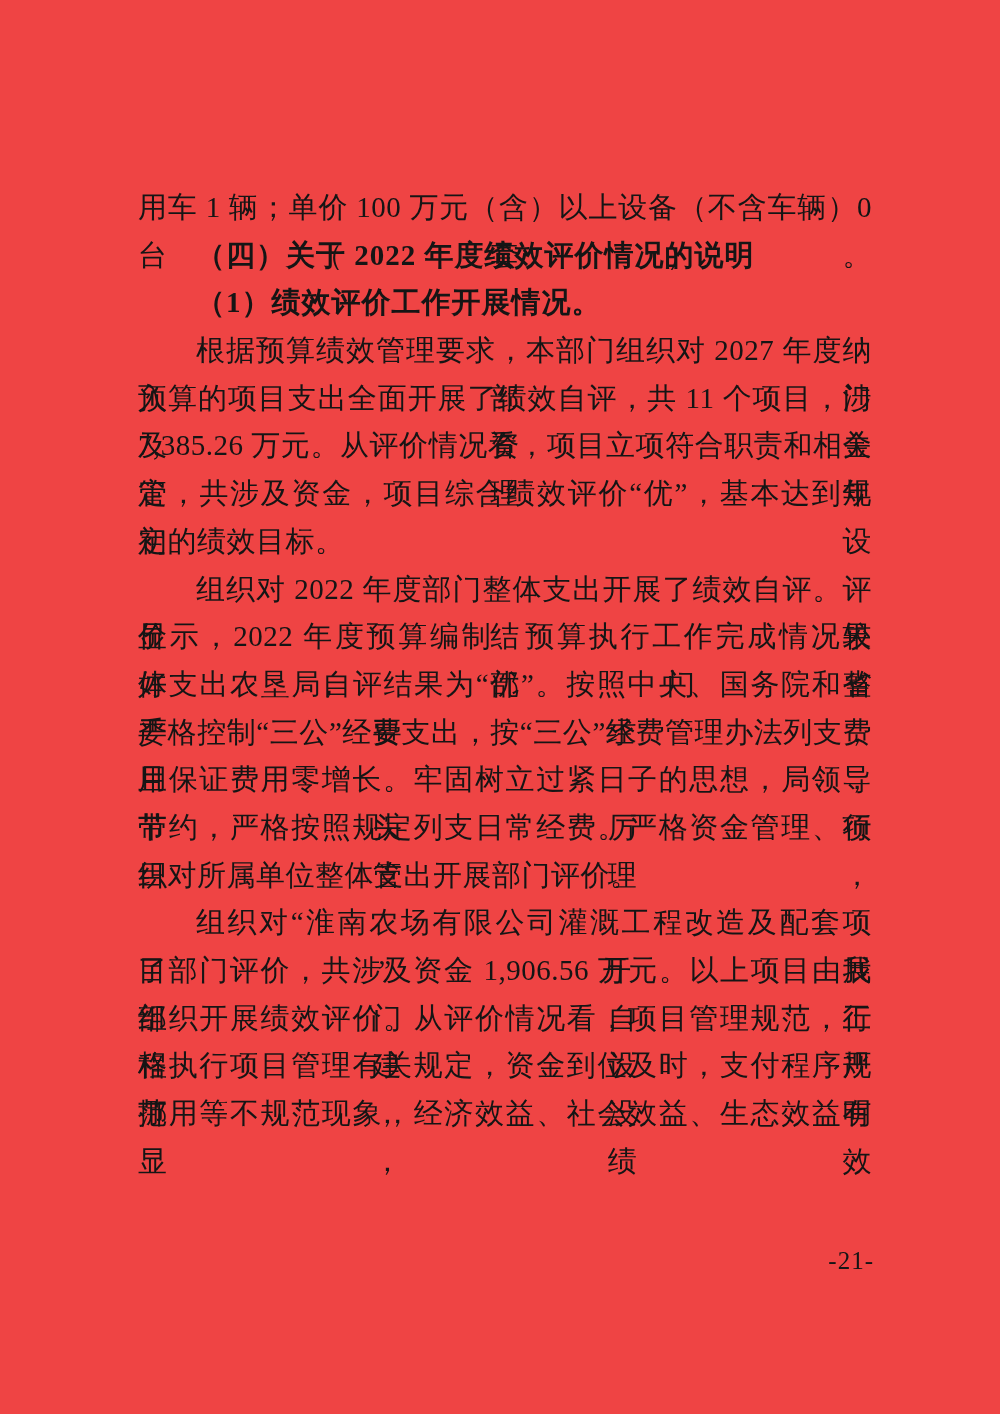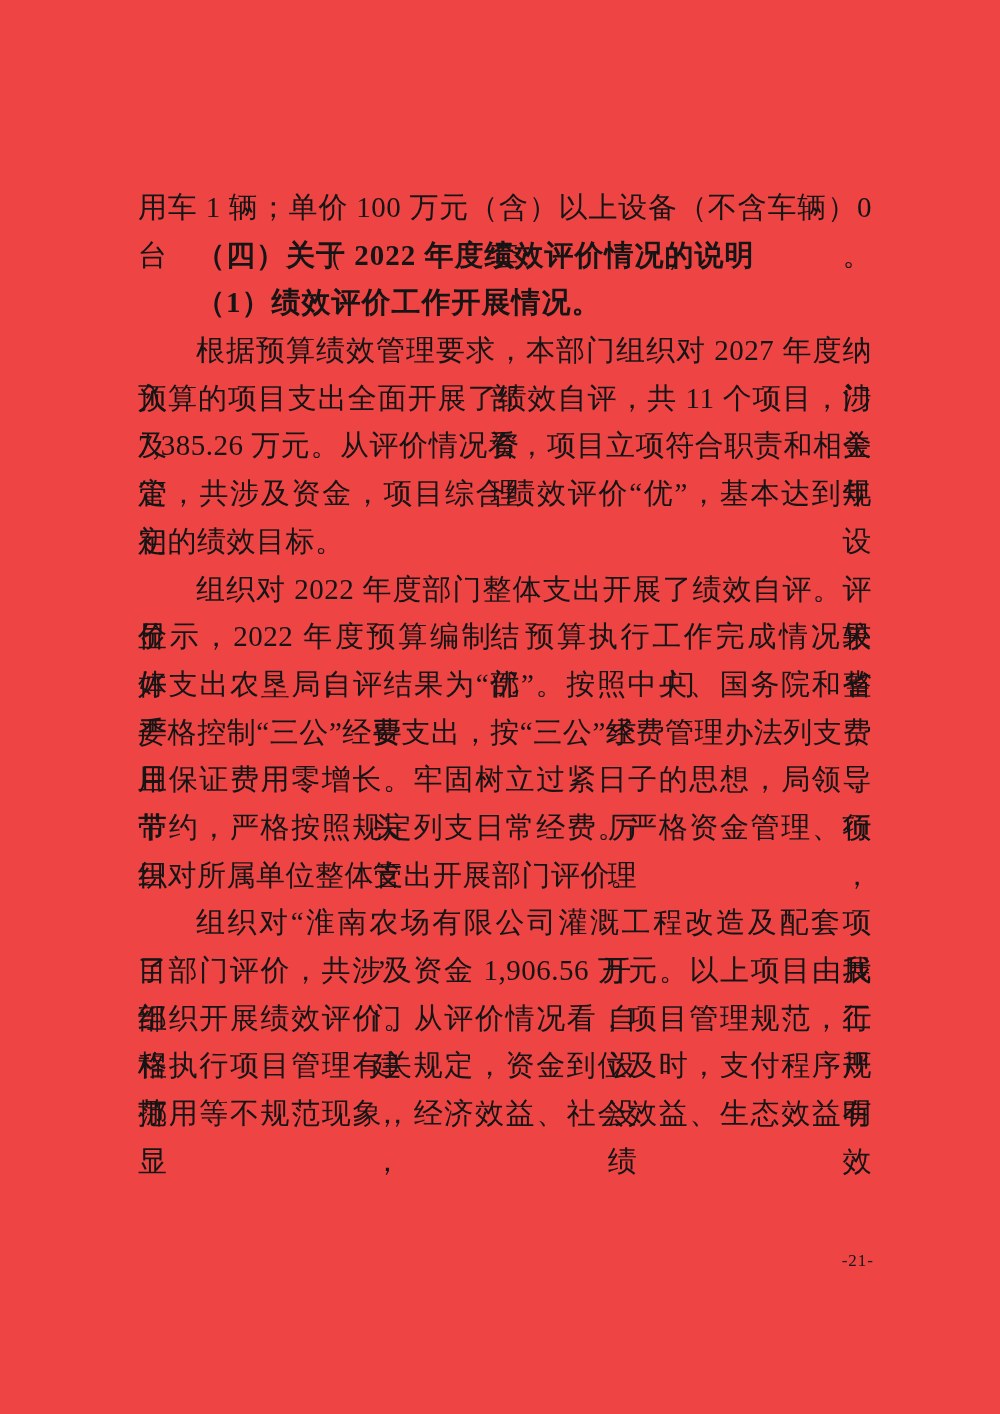--- a/index.html
+++ b/index.html
@@ -41,21 +41,21 @@
   .line.heading {
     font-weight: 700;
     text-align-last: left;
     text-indent: 2em;
     letter-spacing: 1px;
   }
   .page-number {
     position: absolute;
     top: 1246px;
     right: 126px;
-    font-size: 17px;
+    font-size: 25px;
     line-height: 30px;
     letter-spacing: 1px;
     text-align: right;
   }
 </style>
 </head>
 <body>
 
 <div class="page">
   <div class="text-block">

